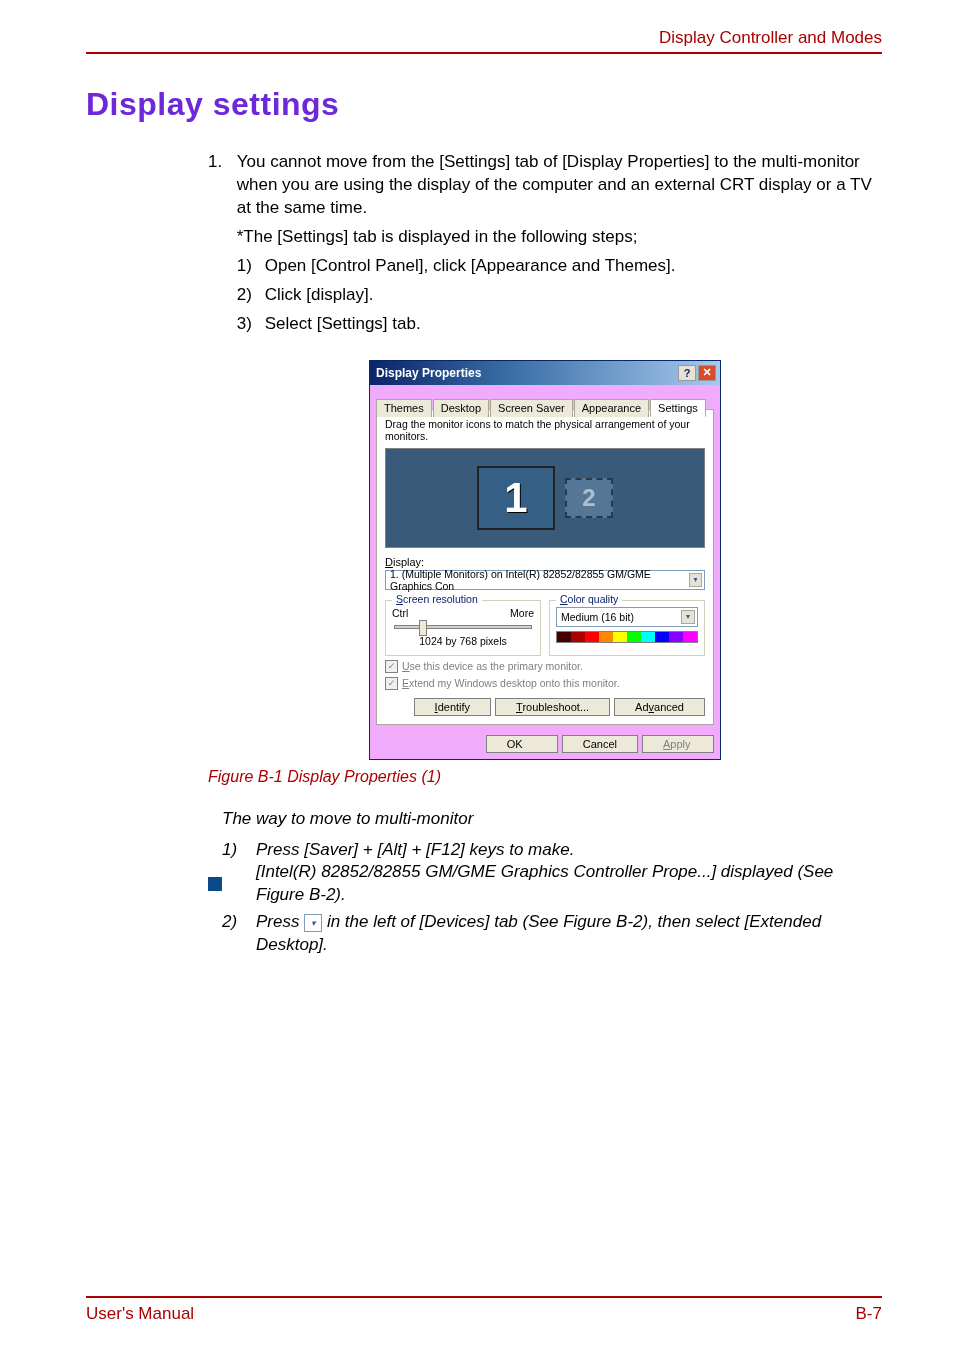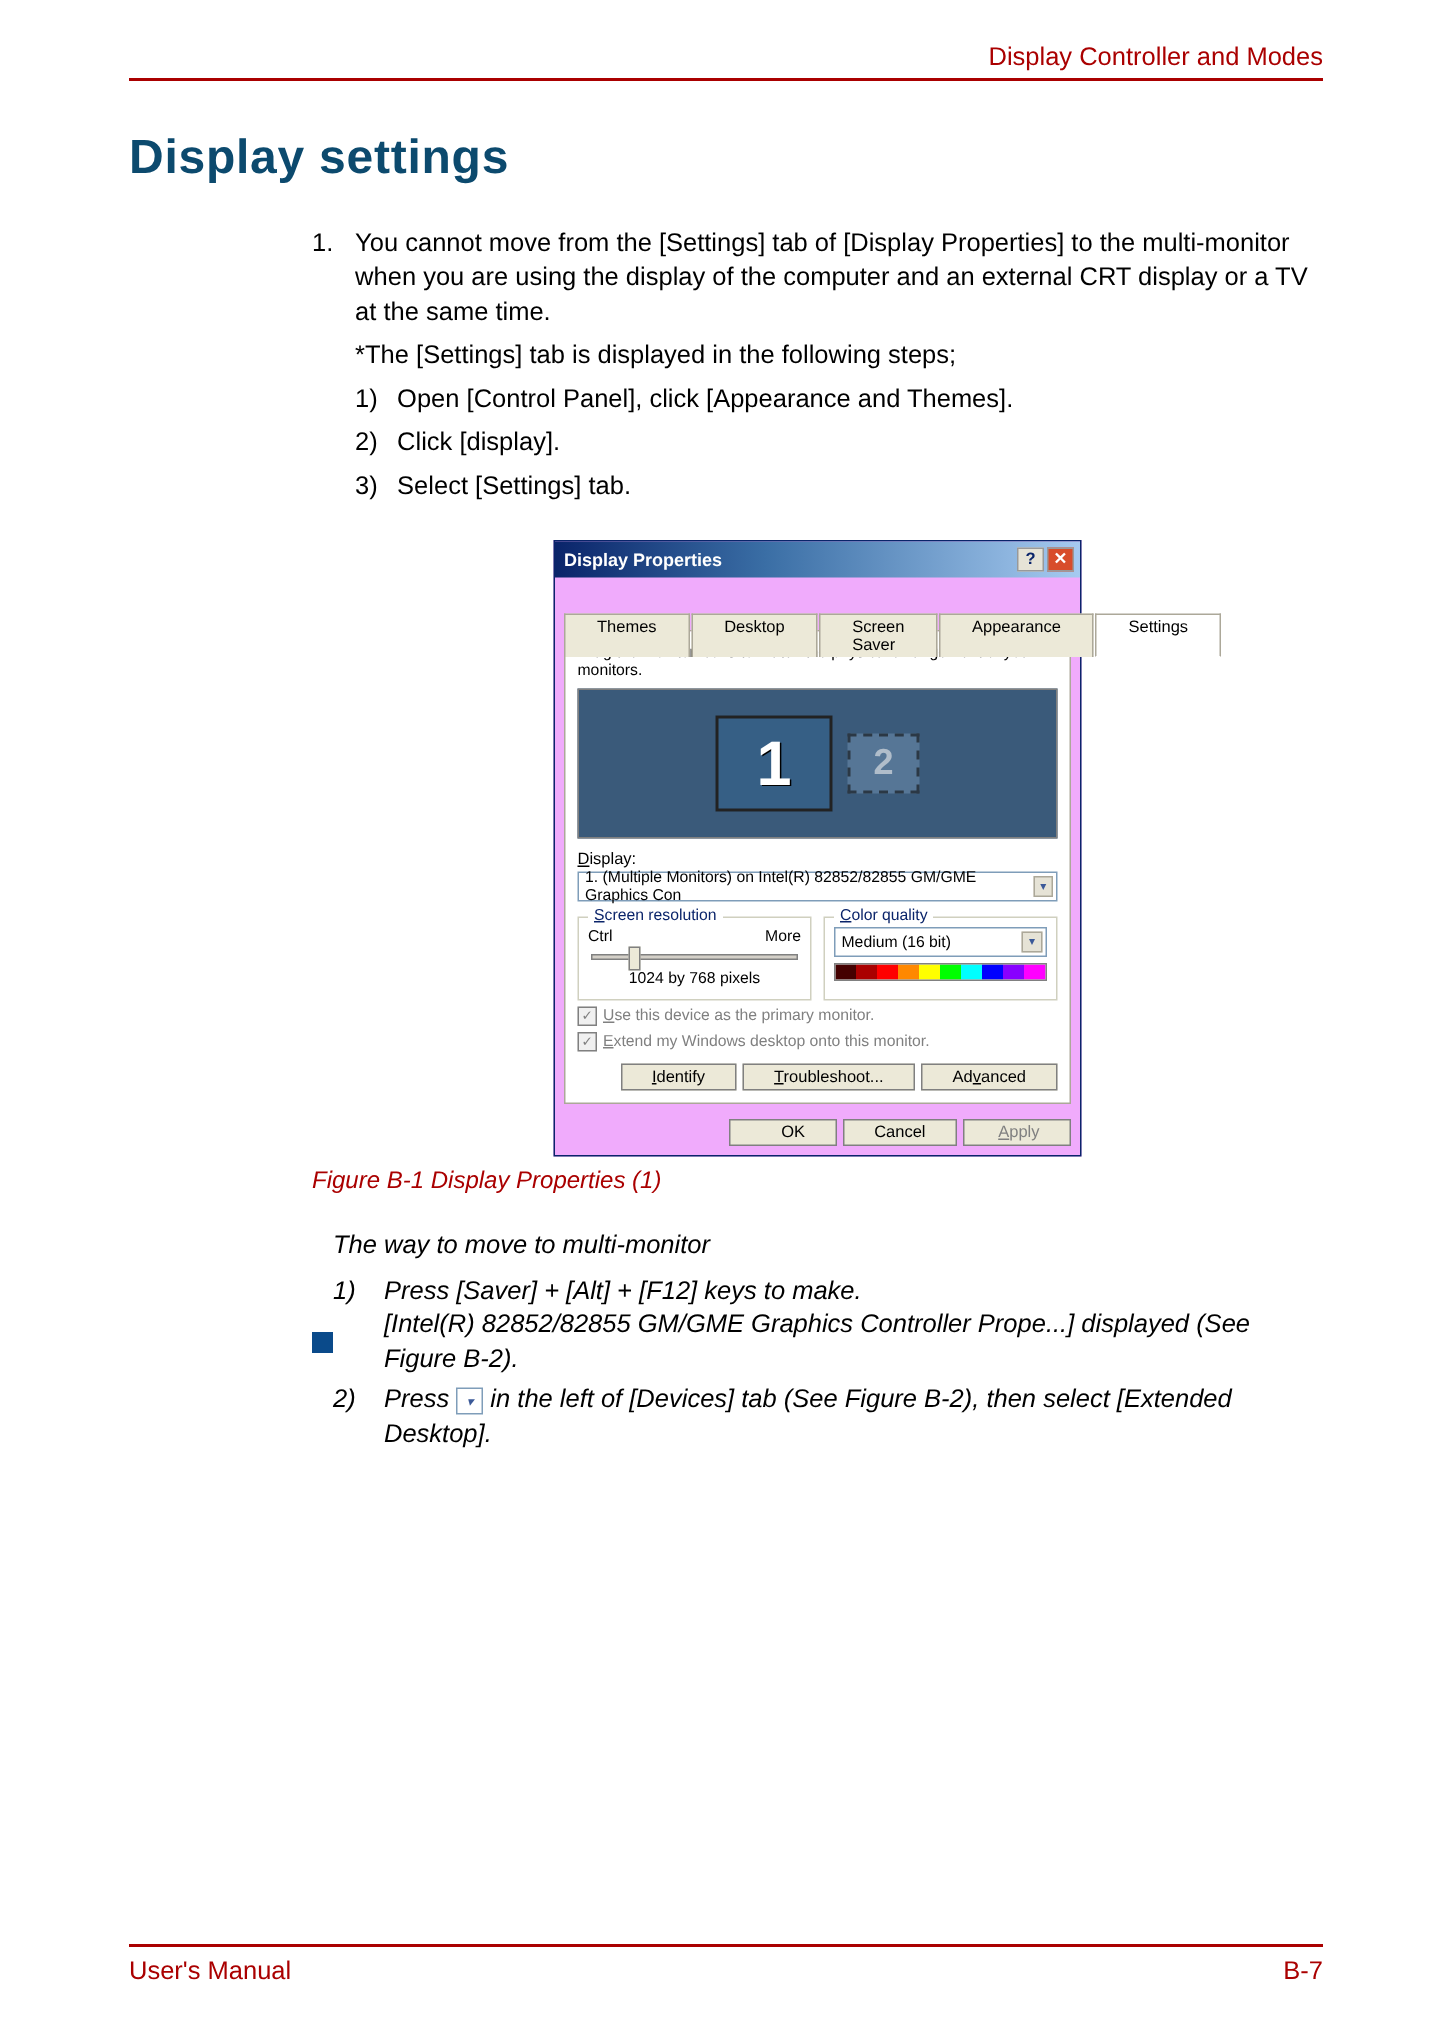--- a/index.html
+++ b/index.html
@@ -19,21 +19,21 @@
     color: #aa0000;
     font-size: 17px;
     margin-bottom: 4px;
   }
   .header-rule {
     border: none;
     border-top: 2px solid #aa0000;
     margin-bottom: 32px;
   }
   .h1 {
-    color: #0c4a6e;
+    color: #6d28d9;
     font-size: 32px;
     font-weight: bold;
     margin-bottom: 28px;
     letter-spacing: 0.5px;
   }
   .body-text {
     font-size: 17px;
     line-height: 1.35;
   }
   .list-1 {
@@ -106,25 +106,25 @@
     font-size: 11px; font-weight: bold;
     border: 1px solid #999;
   }
   .helpbtn { background: #e6e3d6; color:#0a246a; }
   .closebtn { background: #d84c2a; color: #fff; }
   .dlg-body { padding: 6px 6px 4px 6px; }
   .tabs { display: flex; border-bottom: 1px solid #aca899; }
   .tab {
     border: 1px solid #aca899;
     border-bottom: none;
-    padding: 2px 21px;
+    padding: 2px 7px;
     margin-right: 1px;
     background: #ece9d8;
     position: relative;
-    top: 18px;
+    top: 8px;
   }
   .tab.active { background: #fff; z-index: 2; border-bottom: 1px solid #fff; }
   .tabpanel {
     border: 1px solid #aca899;
     border-top: none;
     background: #fff;
     padding: 8px;
   }
   .instr { font-size: 10.5px; margin-bottom: 6px; }
   .monitor-area {
@@ -226,21 +226,21 @@
     display:inline-flex; align-items:center; justify-content:center;
     font-size:9px; color:#808080;
   }
   .btn-row { display:flex; gap:4px; justify-content:flex-end; margin-top:8px;}
   .winbtn {
     border: 1px solid #808080;
     background: #ece9d8;
     padding: 2px 20px;
     font-size: 11px;
     min-width: 72px;
-    text-align:right;
+    text-align:left;
   }
   .winbtn.disabled { color:#808080; }
   .dlg-footer { padding: 6px; display:flex; justify-content:flex-end; gap:4px; }
 
   
   .bullet-block {
     margin-left: 122px;
     margin-top: 22px;
     font-size: 17px;
     line-height: 1.35;

